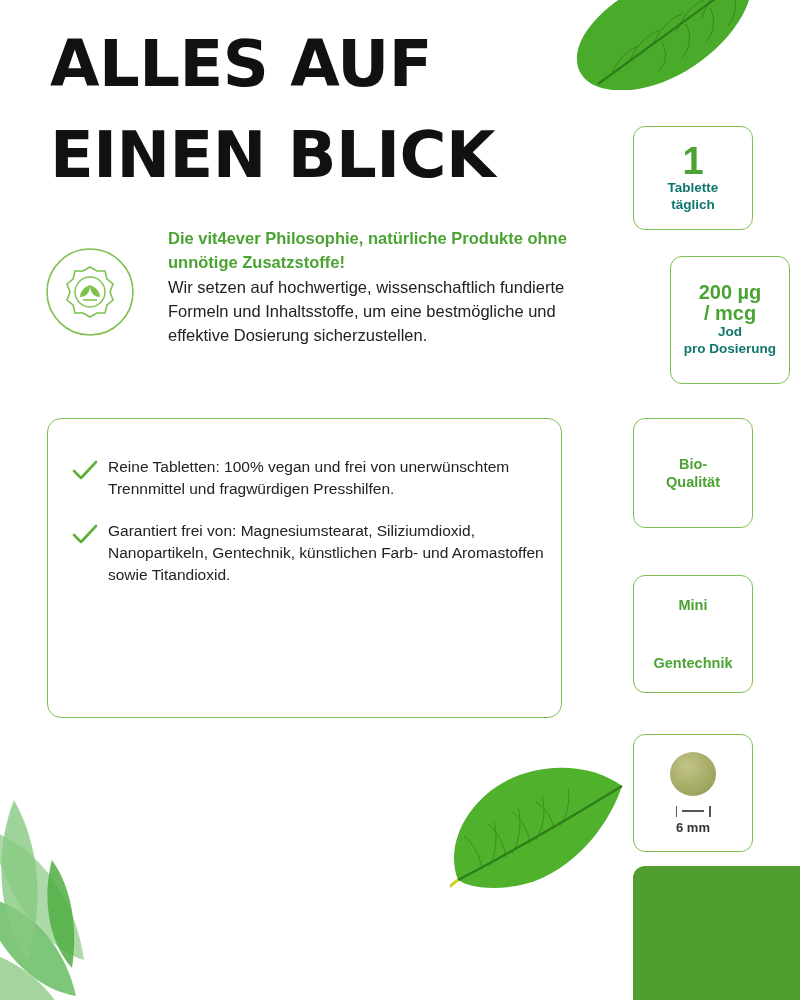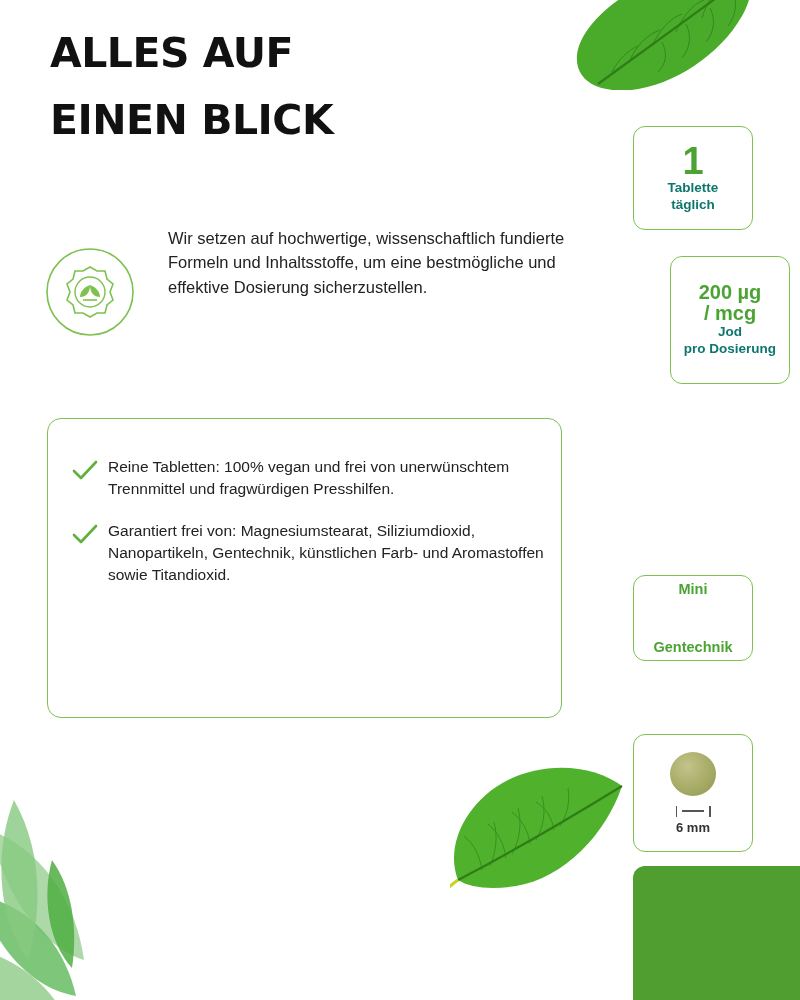--- a/index.html
+++ b/index.html
@@ -47,21 +47,21 @@
     width: 220px;
     height: 220px;
     pointer-events: none;
   }
 
   
   .headline {
     position: absolute;
     left: 50px;
     top: 32px;
-    font-size: 41px;
+    font-size: 64px;
     line-height: 1.03;
     font-weight: bold;
     letter-spacing: -0.5px;
     color: #111111;
     text-transform: uppercase;
     font-family: "DejaVu Sans", sans-serif;
   }
   .headline .l2 { display: block; margin-top: 25px; }
 
   
@@ -158,21 +158,21 @@
   .card .smg {
     font-size: 14.5px;
     font-weight: bold;
     line-height: 1.25;
     color: #4ba333;
   }
 
   #card-1 { top: 126px; height: 104px; }
   #card-2 { top: 256px; height: 128px; margin-left: 37px; }
   #card-3 { top: 418px; height: 110px; }
-  #card-4 { top: 575px; height: 86px; gap: 39px; }
+  #card-4 { top: 575px; height: 118px; gap: 39px; }
   #card-5 { top: 718px; height: 118px; margin-top: 16px; }
 
   .tablet-dot {
     width: 46px;
     height: 44px;
     border-radius: 50%;
     background: #a9ae66;
     background: radial-gradient(circle at 38% 32%, #c2c489 0%, #a3a862 62%, #8f9455 100%);
     margin-bottom: 10px;
   }
@@ -237,20 +237,21 @@
   <svg class="philo-badge" viewBox="0 0 90 90">
     <circle cx="45" cy="45" r="43" fill="none" stroke="#7ec14f" stroke-width="1.6"></circle>
     <path d="M45 20 L52 24 L60 24 L62 32 L68 37 L65 45 L68 53 L62 58 L60 66 L52 66 L45 70 L38 66 L30 66 L28 58 L22 53 L25 45 L22 37 L28 32 L30 24 L38 24 Z" fill="none" stroke="#7ec14f" stroke-width="1.6"></path>
     <circle cx="45" cy="45" r="15" fill="none" stroke="#7ec14f" stroke-width="1.4"></circle>
     <path d="M45 38 C39 40 35 45 35 50 C41 50 45 46 45 38 Z" fill="#7ec14f"></path>
     <path d="M45 38 C51 40 55 45 55 50 C49 50 45 46 45 38 Z" fill="#7ec14f"></path>
     <path d="M38 53 H52" stroke="#7ec14f" stroke-width="1.6"></path>
   </svg>
 
   <div class="philo-text">
+    <span class="hl">Die vit4ever Philosophie, natürliche Produkte ohne unnötige Zusatzstoffe!</span>
     <span>Wir setzen auf hochwertige, wissenschaftlich fundierte Formeln und Inhaltsstoffe, um eine bestmögliche und effektive Dosierung sicherzustellen.</span>
   </div>
 
   <div class="bullet-box"></div>
   <div class="bullets">
 
     <div class="bullet">
       <span class="check">
         <svg width="26" height="22" viewBox="0 0 26 22">
           <path d="M2 11 L9 18 L24 2" fill="none" stroke="#5fb03a" stroke-width="2.6" stroke-linecap="round" stroke-linejoin="round"></path>
@@ -277,20 +278,24 @@
     <div class="sm">täglich</div>
   </div>
 
   <div class="card" id="card-2">
     <div class="mid">200 µg</div>
     <div class="mid">/ mcg</div>
     <div class="sm">Jod</div>
     <div class="sm">pro Dosierung</div>
   </div>
 
+  <div class="card" id="card-3">
+    <div class="smg">Bio-</div>
+    <div class="smg">Qualität</div>
+  </div>
 
   <div class="card" id="card-4">
     <div class="smg">Mini</div>
     <div class="smg">Gentechnik</div>
   </div>
 
   <div class="card" id="card-5">
     <div class="tablet-dot"></div>
     <div class="mm-row">
       <span class="bar"></span>

